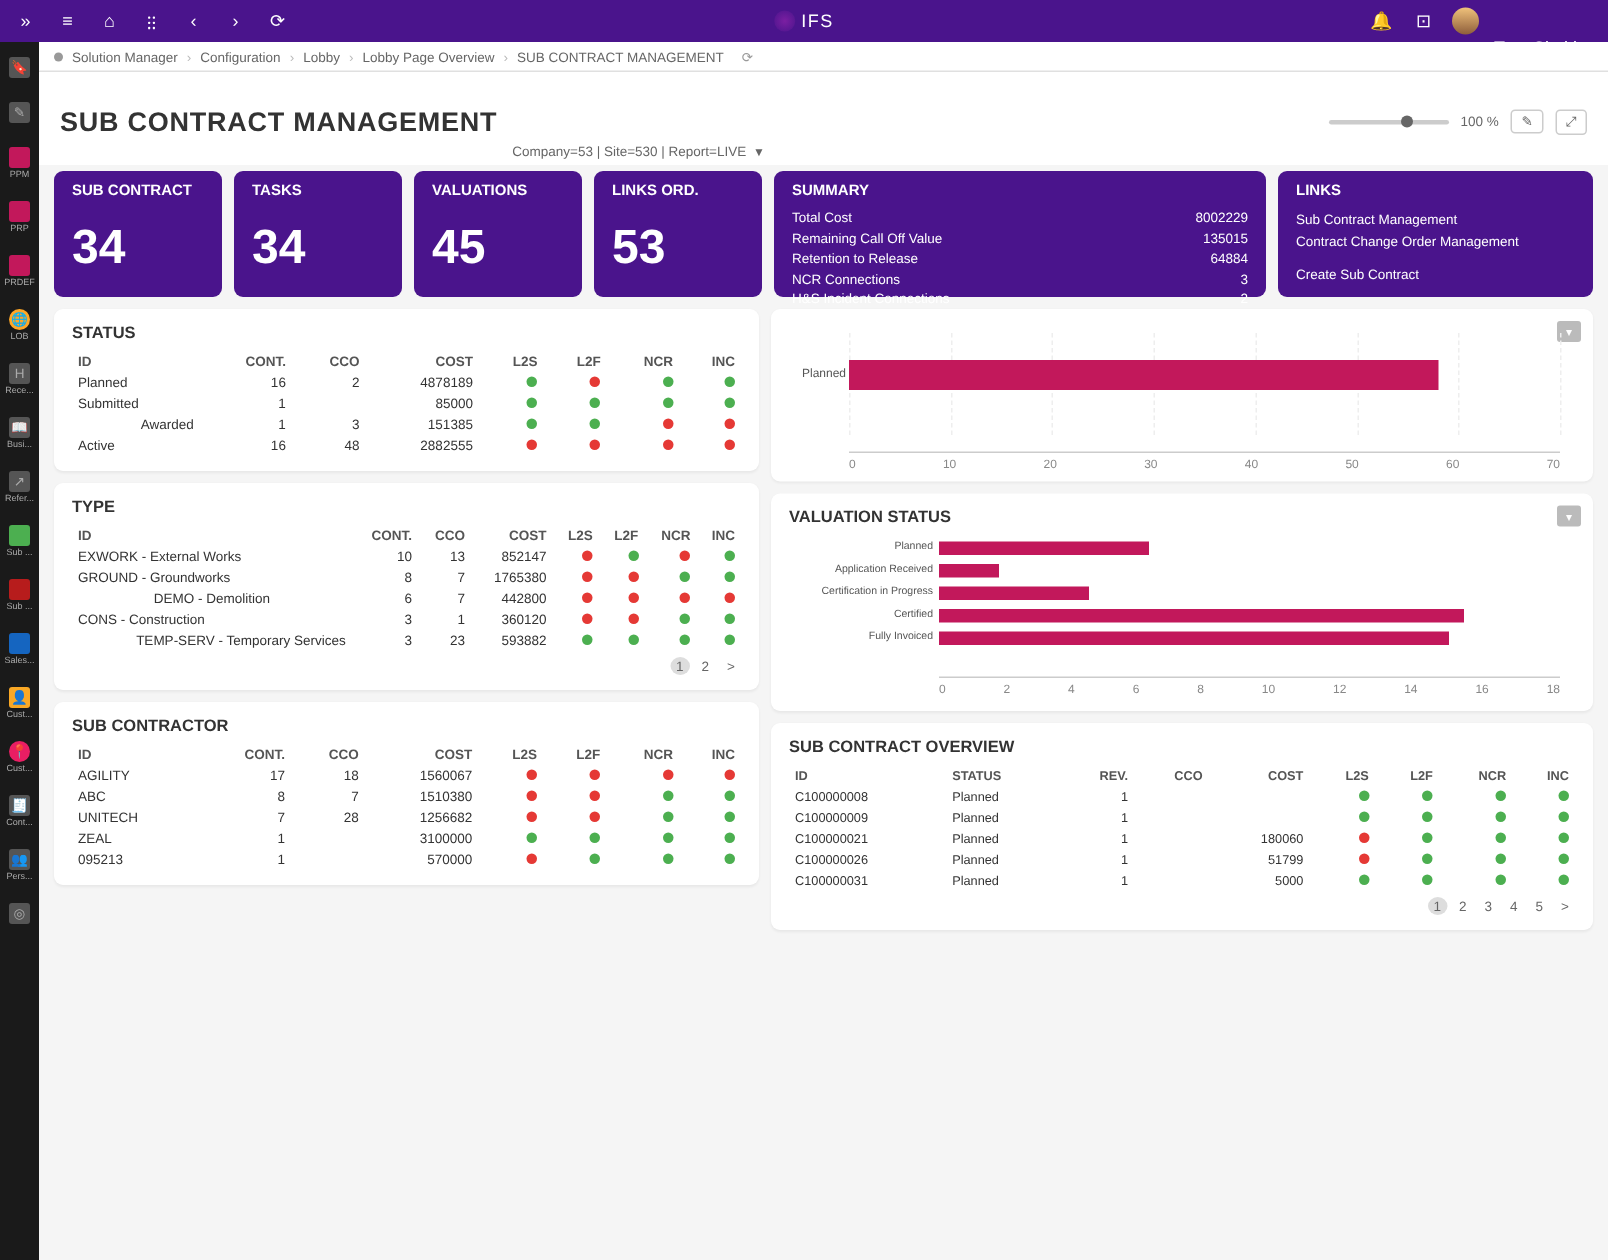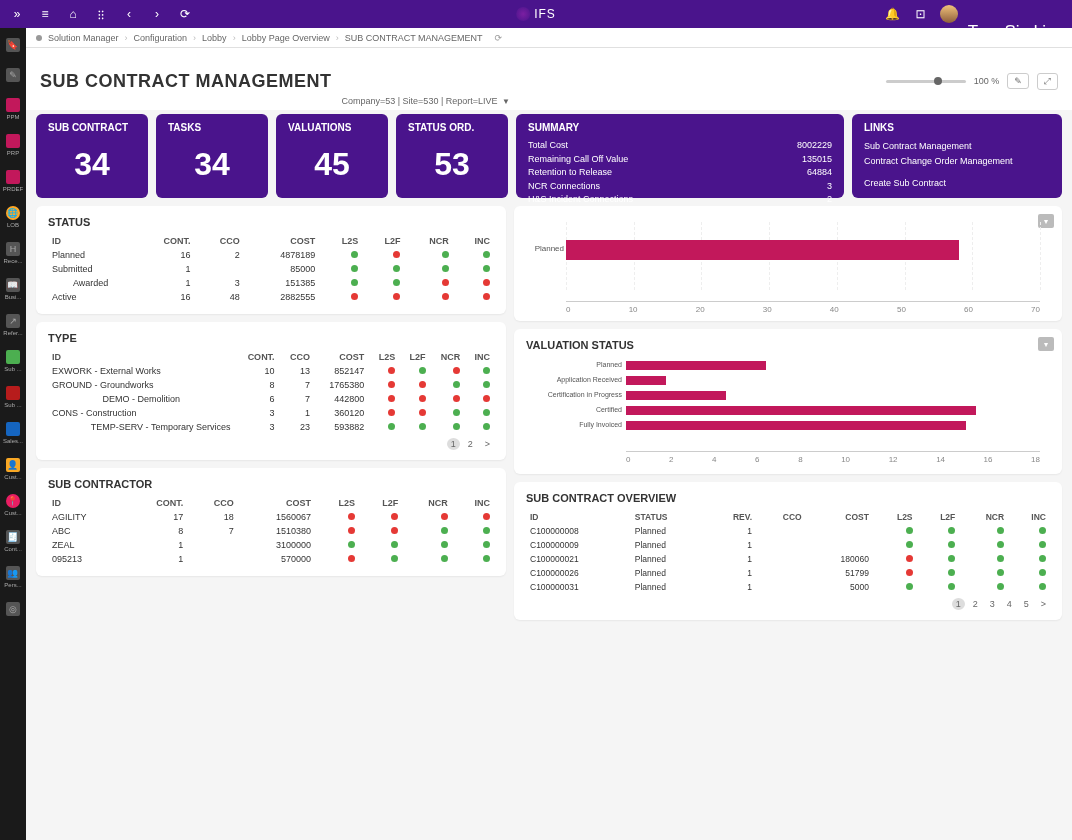--- a/index.html
+++ b/index.html
@@ -4,21 +4,21 @@
 <style>
   * { box-sizing: border-box; margin: 0; padding: 0; }
   body { font-family: -apple-system, BlinkMacSystemFont, "Segoe UI", Arial, sans-serif; font-size: 10px; background: #fff; color: #333; width: 1072px; height: 840px; overflow: hidden; position: relative; }
   .topbar { background: #4a148c; height: 28px; display: flex; align-items: center; color: #fff; padding: 0 8px; position: relative; }
   .topbar .tb-left { display: flex; align-items: center; gap: 10px; }
   .topbar .tb-icon { width: 18px; height: 18px; display: flex; align-items: center; justify-content: center; cursor: pointer; font-size: 12px; }
   .topbar .logo { position: absolute; left: 50%; transform: translateX(-50%); font-weight: normal; font-size: 12px; letter-spacing: 1px; display:flex; align-items:center; gap:4px;}
   .logo-circle { width:14px; height:14px; border-radius:50%; background:radial-gradient(circle,#7b1fa2,#4a148c); display:inline-block;}
   .topbar .tb-right { margin-left: auto; display: flex; align-items: center; gap: 10px; }
   .avatar { width: 18px; height: 18px; border-radius: 50%; background: linear-gradient(#f0c27b,#8e5e3b); }
-  .username { font-size: 17px; margin-top: 36px; }
+  .username { font-size: 12px; margin-top: 36px; }
 
   .sidebar { position: absolute; left: 0; top: 28px; bottom: 0; width: 26px; background: #1a1a1a; display: flex; flex-direction: column; align-items: center; padding-top: 4px; gap: 2px; }
   .sb-item { width: 100%; display: flex; flex-direction: column; align-items: center; color: #aaa; padding: 6px 0; cursor: pointer; font-size: 6px; }
   .sb-item .sb-icon { width: 14px; height: 14px; background: #555; border-radius: 2px; margin-bottom: 2px; display:flex; align-items:center; justify-content:center; font-size:9px;}
   .sb-item span { font-size: 6px; text-align:center; line-height:1; }
   .sb-globe { background:#ffa726 !important; border-radius:50% !important;}
   .sb-pink { background:#e91e63 !important; border-radius:50% !important;}
 
   .breadcrumb-bar { margin-left: 26px; height: 20px; background: #fff; border-bottom: 1px solid #e0e0e0; display: flex; align-items: center; padding: 0 10px; gap: 6px; color: #666; font-size: 9px; }
   .bc-dot { width: 6px; height: 6px; border-radius: 50%; background: #999; }
@@ -31,21 +31,21 @@
   .page-sub .caret { font-size:8px; margin-left:2px;}
   .header-right { margin-left: auto; display: flex; align-items: center; gap: 8px; }
   .zoom-slider { width: 80px; height: 3px; background: #ccc; border-radius: 2px; position: relative; }
   .zoom-thumb { width: 8px; height: 8px; background: #666; border-radius: 50%; position: absolute; top: -3px; left: 60%; }
   .zoom-label { font-size: 9px; color: #666; }
   .hdr-btn { border: 1px solid #ccc; border-radius: 3px; padding: 2px 6px; font-size: 9px; cursor: pointer; color:#666;}
 
   .content { margin-left: 26px; padding: 4px 10px; background: #f5f5f5; height: calc(840px - 28px - 20px - 34px); overflow: hidden; }
   .row { display: flex; gap: 8px; margin-bottom: 8px; }
   .kpi { background: #4a148c; color: #fff; border-radius: 6px; padding: 8px 12px; flex: 0 0 auto; display:flex; flex-direction:column; }
-  .kpi-small { width: 112px; height: 84px; align-items:center;}
+  .kpi-small { width: 112px; height: 84px; }
   .kpi-title { font-size: 10px; font-weight: 600; margin-bottom: 6px; text-align:left; width:100%;}
   .kpi-val { font-size: 32px; font-weight: 700; margin-top:auto; margin-bottom:auto;}
   .kpi-summary { flex:1; height:84px; min-width:220px;}
   .kpi-links { width: 210px; height:84px;}
   .kpi-row { display:flex; justify-content:space-between; font-size:9px; line-height:1.5; }
   .kpi-row .kv-val { text-align:right;}
   .kpi-link { font-size:9px; line-height:1.7; cursor:pointer; }
   .kpi-link.spaced { margin-top:6px;}
 
   .card { background:#fff; border-radius:6px; padding:10px 12px; box-shadow:0 1px 2px rgba(0,0,0,0.06);}
@@ -213,21 +213,21 @@
     </div>
     <div class="kpi kpi-small">
       <div class="kpi-title">TASKS</div>
       <div class="kpi-val">34</div>
     </div>
     <div class="kpi kpi-small">
       <div class="kpi-title">VALUATIONS</div>
       <div class="kpi-val">45</div>
     </div>
     <div class="kpi kpi-small">
-      <div class="kpi-title">STATUS ORD.</div>
+      <div class="kpi-title">LINKS ORD.</div>
       <div class="kpi-val">53</div>
     </div>
     <div class="kpi kpi-summary">
       <div class="kpi-title">SUMMARY</div>
       <div class="kpi-row">
           <span>Total Cost</span>
           <span class="kv-val">8002229</span>
         </div>
       <div class="kpi-row">
           <span>Remaining Call Off Value</span>
@@ -287,21 +287,21 @@
                 <td style="text-align:left">Submitted</td>
                 <td>1</td>
                 <td></td>
                 <td>85000</td>
                 <td><span class="dot-g"></span></td>
                 <td><span class="dot-g"></span></td>
                 <td><span class="dot-g"></span></td>
                 <td><span class="dot-g"></span></td>
               </tr>
               <tr>
-                <td style="text-align:center">Awarded</td>
+                <td style="text-align:right">Awarded</td>
                 <td>1</td>
                 <td>3</td>
                 <td>151385</td>
                 <td><span class="dot-g"></span></td>
                 <td><span class="dot-g"></span></td>
                 <td><span class="dot-r"></span></td>
                 <td><span class="dot-r"></span></td>
               </tr>
               <tr>
                 <td style="text-align:left">Active</td>
@@ -416,20 +416,30 @@
                 <td><span class="dot-r"></span></td>
                 <td><span class="dot-r"></span></td>
                 <td><span class="dot-r"></span></td>
                 <td><span class="dot-r"></span></td>
               </tr>
               <tr>
                 <td style="text-align:left">ABC</td>
                 <td>8</td>
                 <td>7</td>
                 <td>1510380</td>
+                <td><span class="dot-r"></span></td>
+                <td><span class="dot-r"></span></td>
+                <td><span class="dot-g"></span></td>
+                <td><span class="dot-g"></span></td>
+              </tr>
+              <tr>
+                <td style="text-align:left">UNITECH</td>
+                <td>7</td>
+                <td>28</td>
+                <td>1256682</td>
                 <td><span class="dot-r"></span></td>
                 <td><span class="dot-r"></span></td>
                 <td><span class="dot-g"></span></td>
                 <td><span class="dot-g"></span></td>
               </tr>
               <tr>
                 <td style="text-align:left">ZEAL</td>
                 <td>1</td>
                 <td></td>
                 <td>3100000</td>

